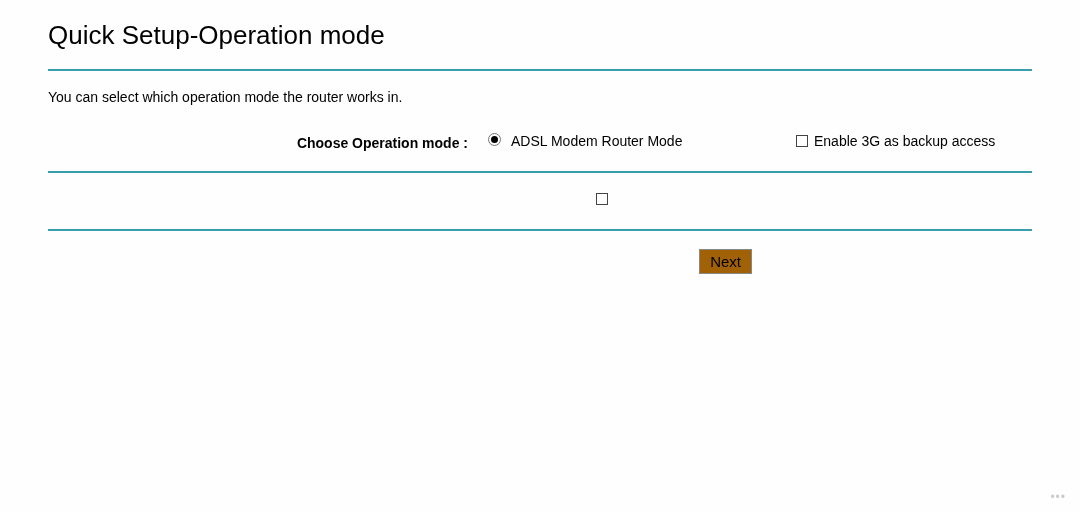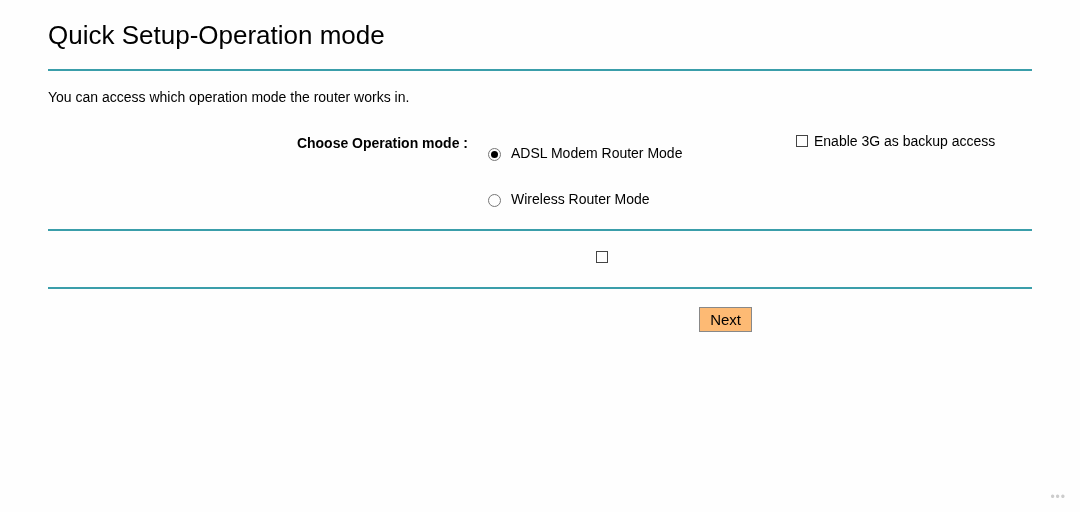--- a/index.html
+++ b/index.html
@@ -40,23 +40,22 @@
     box-sizing: border-box;
   }
   .options-col {
     width: 260px;
   }
   .side-col {
     padding-left: 0px;
   }
   .radio-row {
     display: flex;
-    align-items: flex-end;
+    align-items: flex-start;
     margin-bottom: 30px;
-    margin-top: 12px;
   }
   .radio-row:last-child {
     margin-bottom: 14px;
   }
   .radio {
     width: 13px;
     height: 13px;
     border: 1.5px solid #777;
     border-radius: 50%;
     display: inline-flex;
@@ -104,52 +103,48 @@
   }
   .button-row {
     display: flex;
     justify-content: flex-end;
     padding: 18px 280px 0 0;
   }
   button.next {
     font-family: Arial, Helvetica, sans-serif;
     font-size: 15px;
     padding: 3px 10px;
-    background: #fdba74;
+    background: #a16207;
     border: 1px solid #888;
     cursor: pointer;
   }
   .dots {
     position: absolute;
     right: 14px;
     bottom: 8px;
     color: #ccc;
     letter-spacing: 1px;
     font-size: 12px;
   }
 </style>
 </head>
 <body>
 
 <div class="container">
   <h1>Quick Setup-Operation mode</h1>
   <hr class="teal">
-  <p class="intro">You can access which operation mode the router works in.</p>
+  <p class="intro">You can select which operation mode the router works in.</p>
 
   <div class="form-row">
     <div class="label-col">Choose Operation mode :</div>
 
     <div class="options-col">
       <div class="radio-row">
         <span class="radio checked"></span>
         <span>ADSL Modem Router Mode</span>
-      </div>
-      <div class="radio-row">
-        <span class="radio"></span>
-        <span>Wireless Router Mode</span>
       </div>
     </div>
 
     <div class="side-col">
       <div class="check-row">
         <span class="checkbox"></span>
         <span>Enable 3G as backup access</span>
       </div>
     </div>
   </div>

